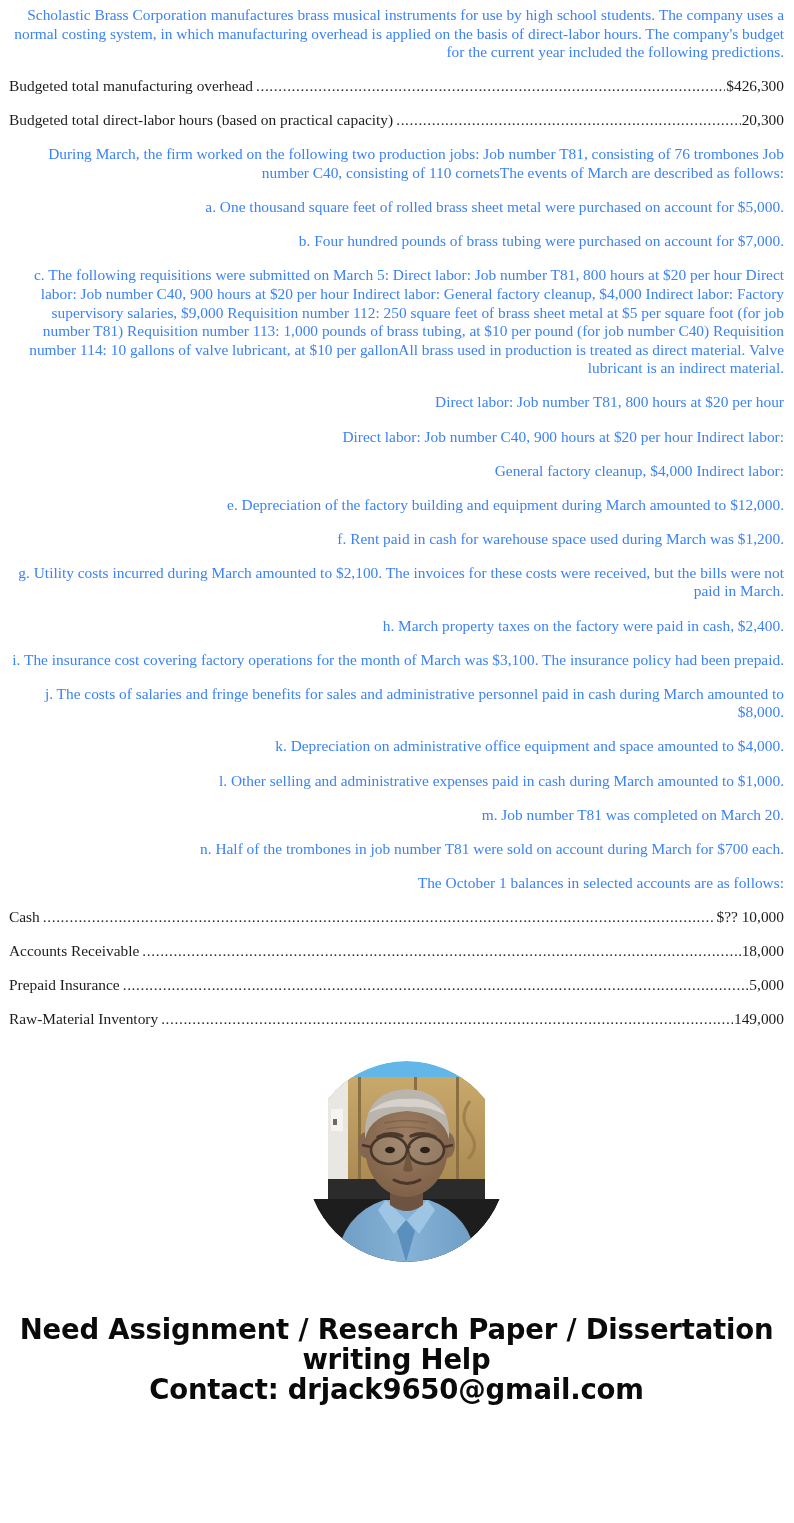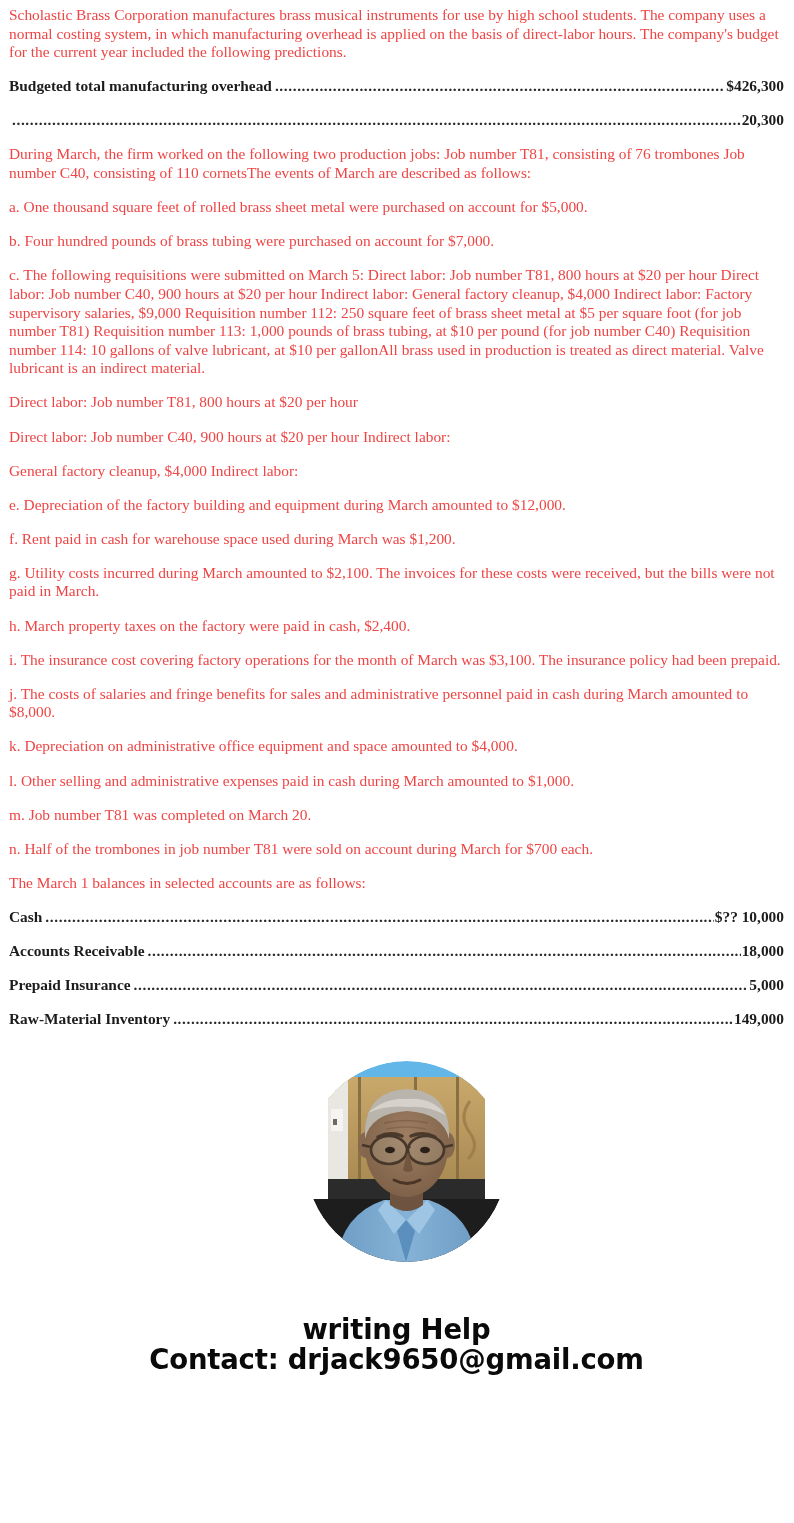--- a/index.html
+++ b/index.html
@@ -16,37 +16,36 @@
   }
   .page {
     width: 794px;
     box-sizing: border-box;
     padding: 6px 10px 0 9px;
   }
   p.para {
     margin: 0 0 15.5px 0;
     font-size: 15.4px;
     line-height: 18.6px;
-    text-align: left;
-    color: #ef4444;
+    text-align: right;
+    color: #3b82f6;
     word-spacing: 0px;
   }
   p.para:last-child { margin-bottom: 0; }
 
   
   .leader-row {
     display: flex;
     align-items: flex-start;
     font-size: 15.4px;
     line-height: 18.6px;
     margin: 0 0 15.5px 0;
     color: #1c1c1c;
     white-space: nowrap;
     overflow: hidden;
-    font-weight: bold;
   }
   .leader-row .lbl { flex: 0 0 auto; }
   .leader-row .dots {
     flex: 1 1 auto;
     overflow: hidden;
     margin: 0 1px 0 3px;
     letter-spacing: 0.6px;
     font-size: 15.4px;
     color: #2a2a2a;
     min-width: 10px;
@@ -90,20 +89,21 @@
 
   <p class="para">Scholastic Brass Corporation manufactures brass musical instruments for use by high school students. The company uses a normal costing system, in which manufacturing overhead is applied on the basis of direct-labor hours. The company's budget for the current year included the following predictions.</p>
 
   <div class="leader-row">
     <span class="lbl">Budgeted total manufacturing overhead</span>
     <span class="dots">..........................................................................................................................................................................................................</span>
     <span class="val">$426,300</span>
   </div>
 
   <div class="leader-row">
+    <span class="lbl">Budgeted total direct-labor hours (based on practical capacity)</span>
     <span class="dots">..........................................................................................................................................................................................................</span>
     <span class="val">20,300</span>
   </div>
 
   <p class="para">During March, the firm worked on the following two production jobs: Job number T81, consisting of 76 trombones Job number C40, consisting of 110 cornetsThe events of March are described as follows:</p>
 
   <p class="para">a. One thousand square feet of rolled brass sheet metal were purchased on account for $5,000.</p>
   <p class="para">b. Four hundred pounds of brass tubing were purchased on account for $7,000.</p>
   <p class="para">c. The following requisitions were submitted on March 5: Direct labor: Job number T81, 800 hours at $20 per hour Direct labor: Job number C40, 900 hours at $20 per hour Indirect labor: General factory cleanup, $4,000 Indirect labor: Factory supervisory salaries, $9,000 Requisition number 112: 250 square feet of brass sheet metal at $5 per square foot (for job number T81) Requisition number 113: 1,000 pounds of brass tubing, at $10 per pound (for job number C40) Requisition number 114: 10 gallons of valve lubricant, at $10 per gallonAll brass used in production is treated as direct material. Valve lubricant is an indirect material.</p>
   <p class="para">Direct labor: Job number T81, 800 hours at $20 per hour</p>
@@ -113,21 +113,21 @@
   <p class="para">f. Rent paid in cash for warehouse space used during March was $1,200.</p>
   <p class="para">g. Utility costs incurred during March amounted to $2,100. The invoices for these costs were received, but the bills were not paid in March.</p>
   <p class="para">h. March property taxes on the factory were paid in cash, $2,400.</p>
   <p class="para">i. The insurance cost covering factory operations for the month of March was $3,100. The insurance policy had been prepaid.</p>
   <p class="para">j. The costs of salaries and fringe benefits for sales and administrative personnel paid in cash during March amounted to $8,000.</p>
   <p class="para">k. Depreciation on administrative office equipment and space amounted to $4,000.</p>
   <p class="para">l. Other selling and administrative expenses paid in cash during March amounted to $1,000.</p>
   <p class="para">m. Job number T81 was completed on March 20.</p>
   <p class="para">n. Half of the trombones in job number T81 were sold on account during March for $700 each.</p>
 
-  <p class="para">The March 1 balances in selected accounts are as follows:</p>
+  <p class="para">The October 1 balances in selected accounts are as follows:</p>
 
   <div class="leader-row">
     <span class="lbl">Cash</span>
     <span class="dots">..........................................................................................................................................................................................................</span>
     <span class="val">$?? 10,000</span>
   </div>
 
   <div class="leader-row">
     <span class="lbl">Accounts Receivable</span>
     <span class="dots">..........................................................................................................................................................................................................</span>
@@ -223,17 +223,18 @@
           <path d="M88 119 q13 7 26 0" stroke="#4a3526" stroke-width="3" fill="none" stroke-linecap="round"></path>
 
           <path d="M78 62 q22 -5 44 0" stroke="#6b5136" stroke-width="1.6" fill="none" opacity="0.5"></path>
           <path d="M80 68 q20 -4 40 0" stroke="#6b5136" stroke-width="1.6" fill="none" opacity="0.4"></path>
         </g>
       </svg>
     </div>
   </div>
 
   <div class="footer">
+    <span class="l1">Need Assignment / Research Paper / Dissertation</span>
     <span class="l2">writing Help</span>
     <span class="l3">Contact: drjack9650@gmail.com</span>
   </div>
 
 </div>
 
 </body></html>

